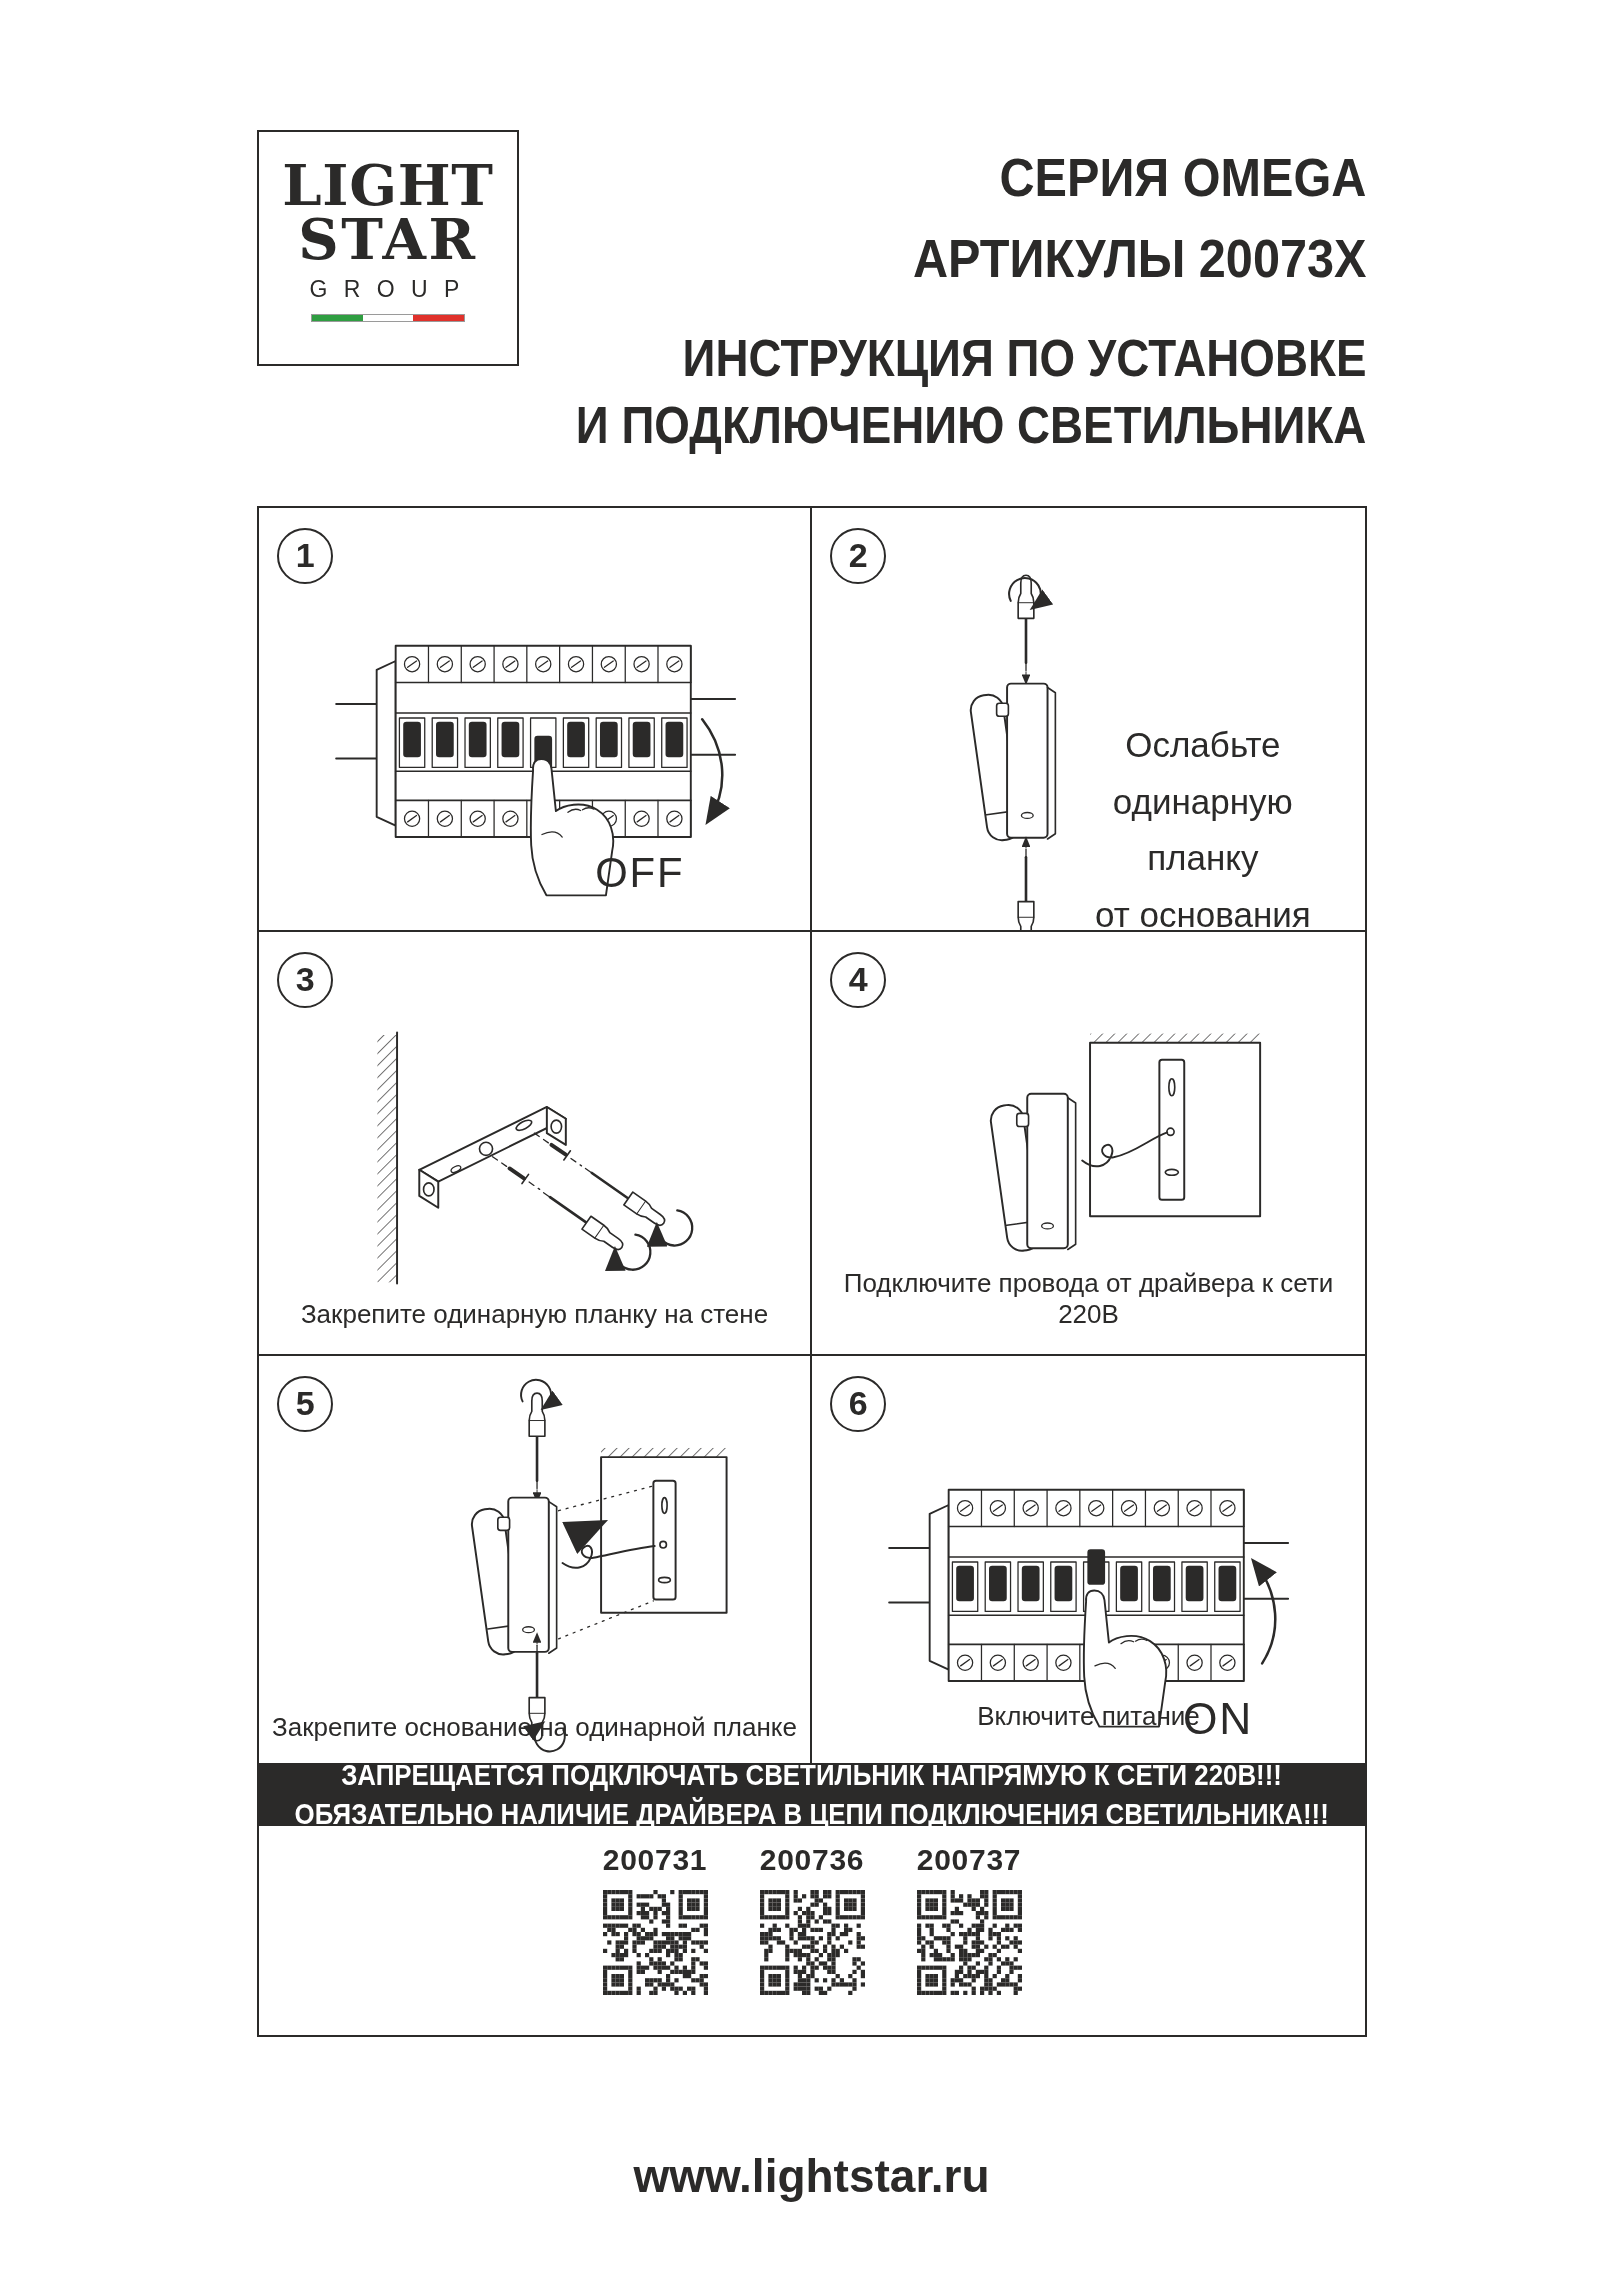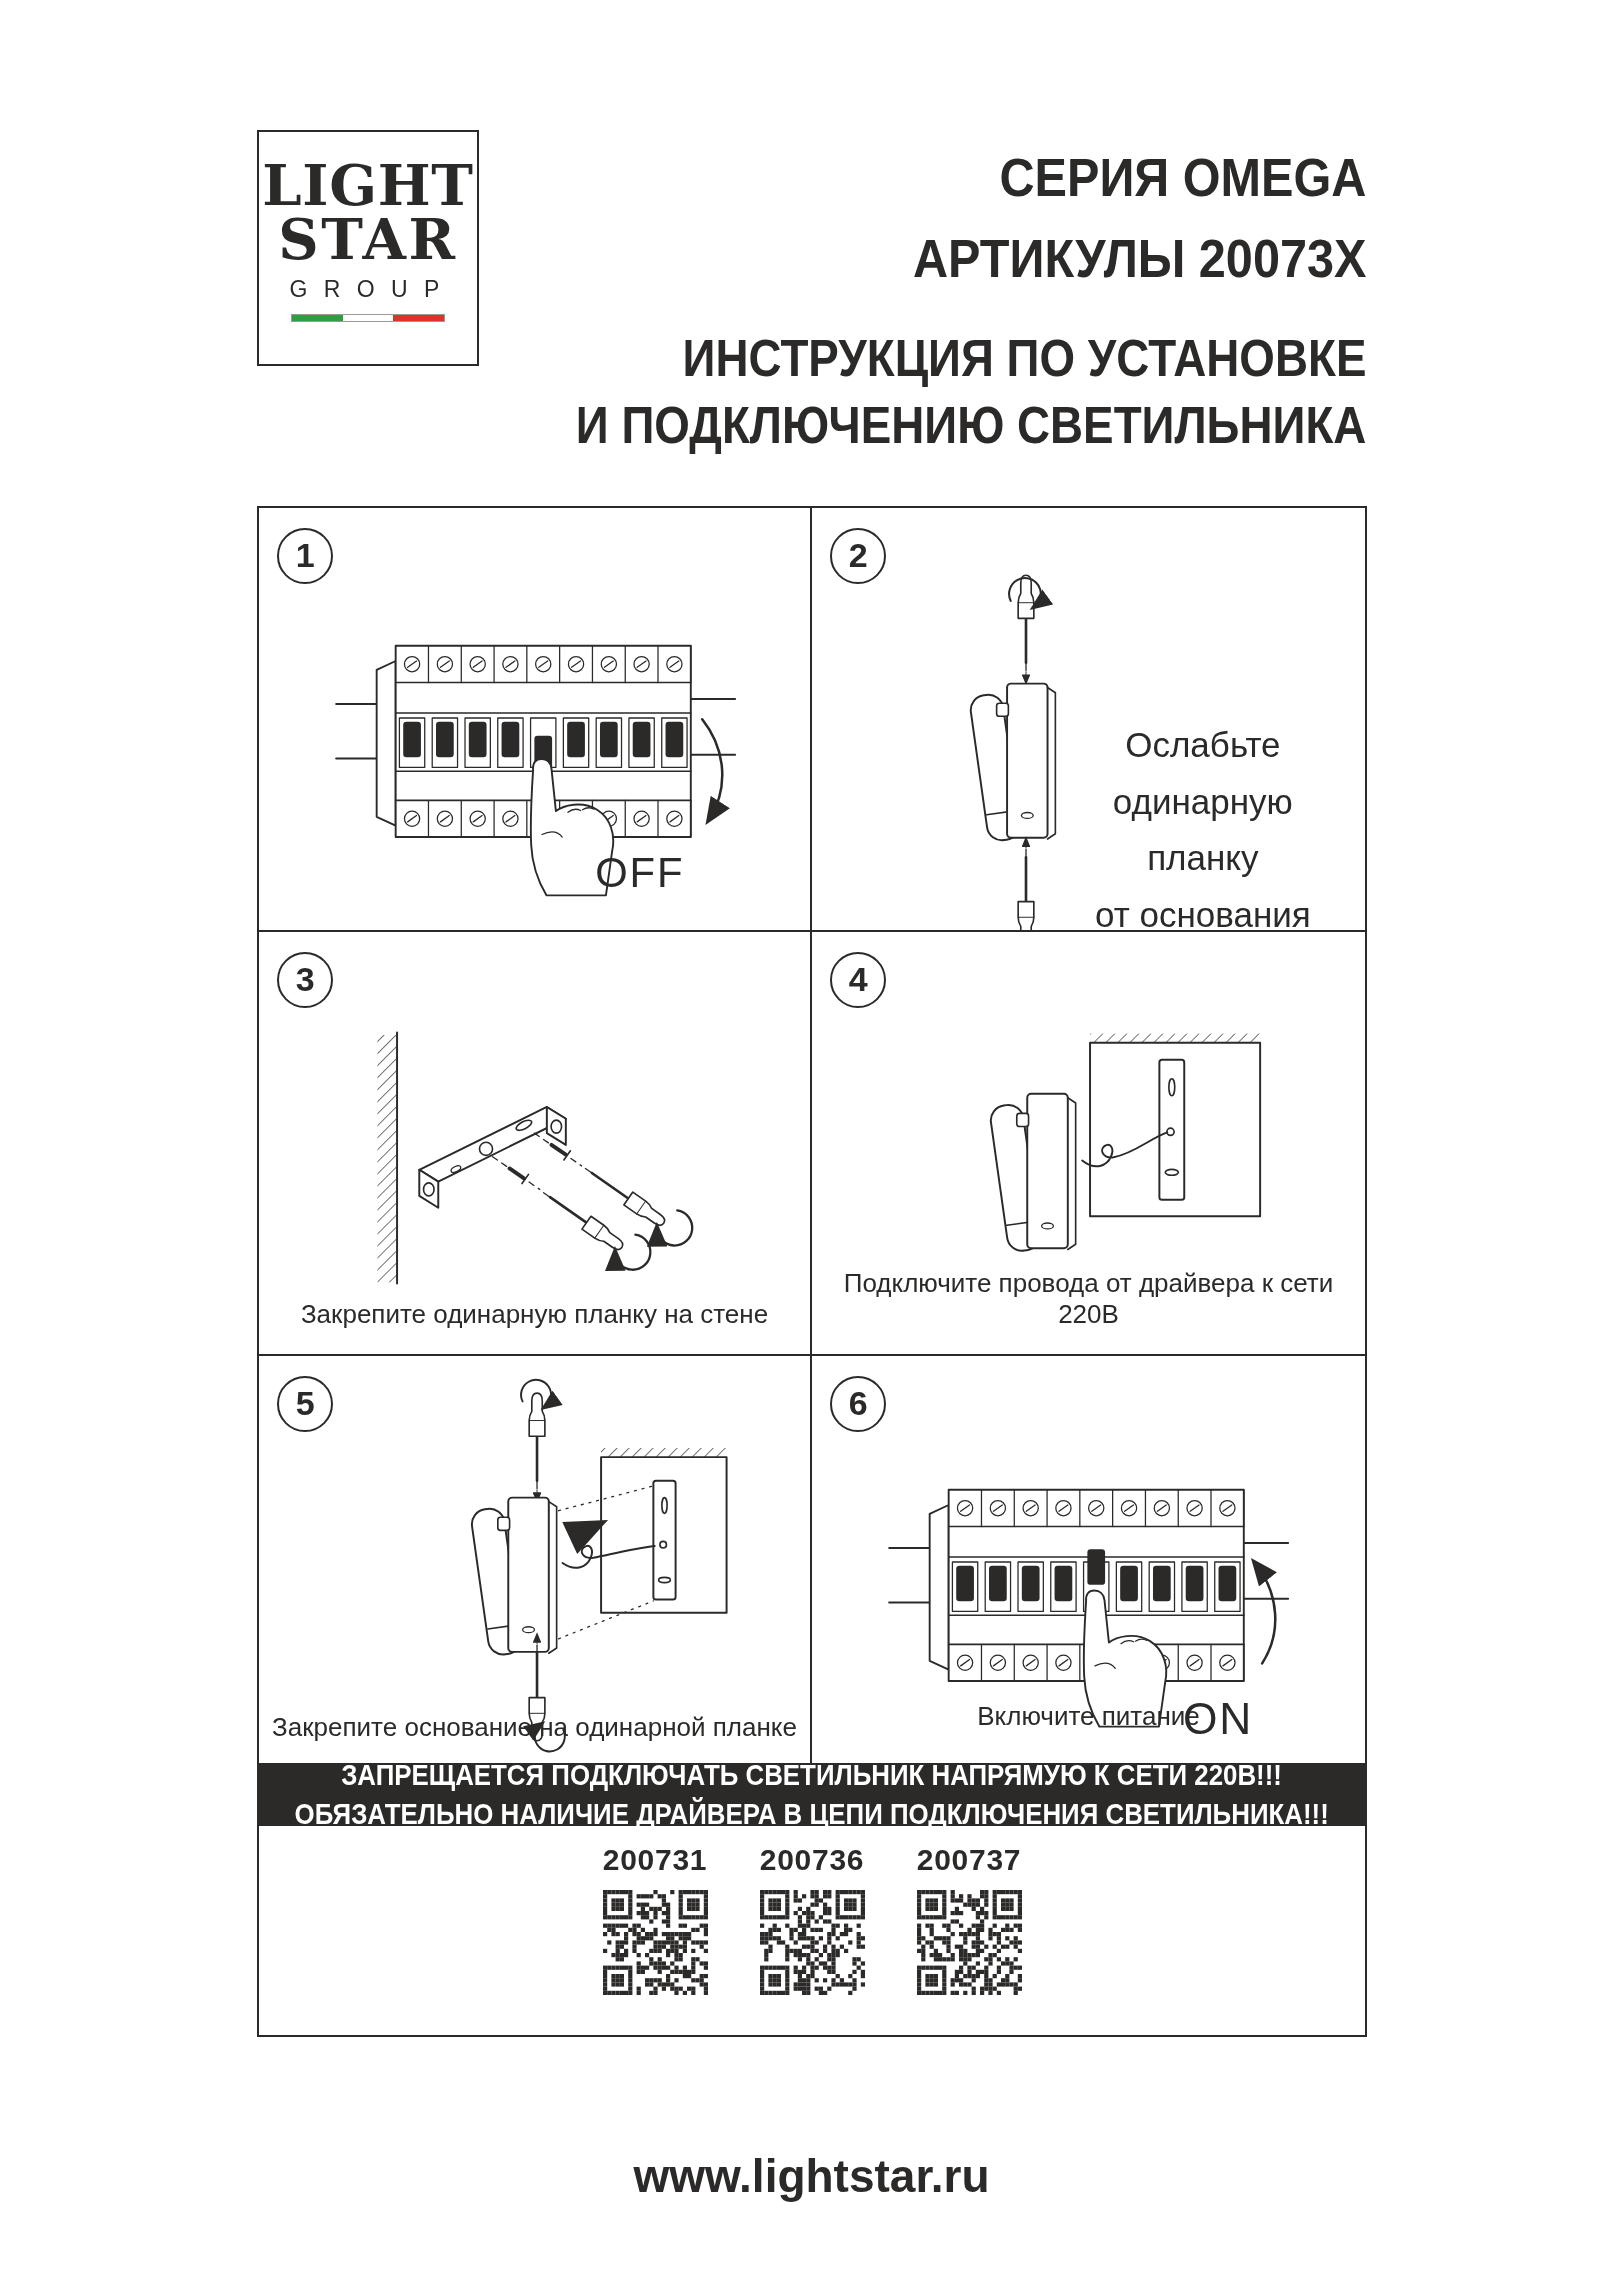--- a/index.html
+++ b/index.html
@@ -1,20 +1,20 @@
 <!DOCTYPE html>
 <html style="font-size:10.5px"><head>
 <meta charset="utf-8">
 <style>
   * { box-sizing: border-box; margin: 0; padding: 0; }
   html, body { width: 1623px; height: 2295px; background: #ffffff; overflow: hidden; }
   body { position: relative; font-family: "Liberation Sans", sans-serif; color: #2b2a29; }
 
   
-  .logo-box { position: absolute; left: 257px; top: 130px; width: 222px; height: 236px;
+  .logo-box { position: absolute; left: 257px; top: 130px; width: 262px; height: 236px;
               border: 2px solid #2b2a29; text-align: center; }
   .logo-light, .logo-star { font-family: "DejaVu Serif", serif; font-weight: 700;
               font-size: 56px; line-height: .97; letter-spacing: 0.7px; }
   .logo-light { margin-top: 26px; }
   .logo-star  { letter-spacing: 2.6px; }
   .logo-group { margin-top: 9.2px; font-size: 23px; font-weight: 400;
               letter-spacing: 16.4px; margin-left: 9.2px; }
   .logo-flag  { width: 154px; height: 8.5px; margin: 11px auto 0; display: flex;
               border: 0.7px solid #9a9a9a; }
   .logo-flag span { flex: 1; }

